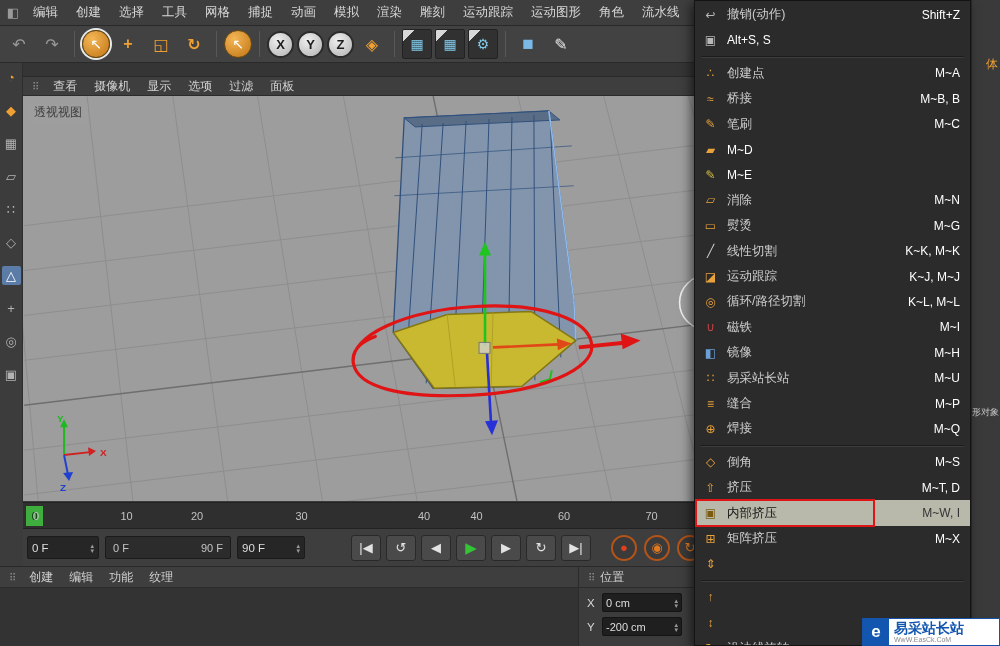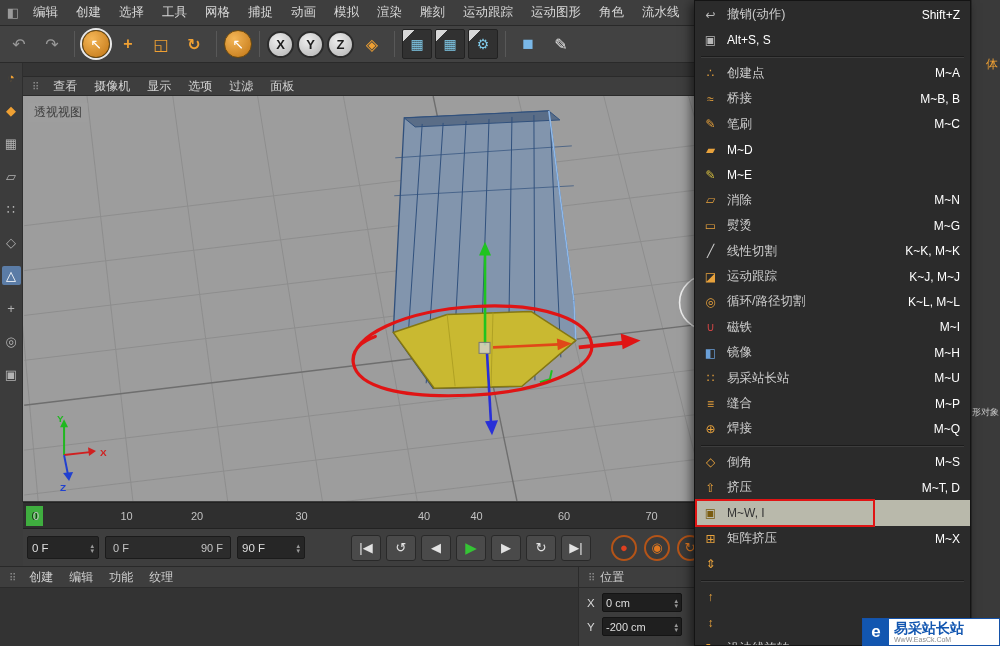--- a/index.html
+++ b/index.html
@@ -449,20 +449,21 @@
       <span class="cm-label">倒角</span>
       <span class="cm-shortcut">M~S</span>
     </div>
     <div class="cm-item">
       <span class="cm-icon" style="color: rgb(232, 162, 60);">⇧</span>
       <span class="cm-label">挤压</span>
       <span class="cm-shortcut">M~T, D</span>
     </div>
     <div class="cm-item highlight">
       <span class="cm-icon" style="color: rgb(232, 162, 60);">▣</span>
+      <span class="cm-label">内部挤压</span>
       <span class="cm-shortcut">M~W, I</span>
       <div class="red-box"></div>
     </div>
     <div class="cm-item">
       <span class="cm-icon" style="color: rgb(232, 162, 60);">⊞</span>
       <span class="cm-label">矩阵挤压</span>
       <span class="cm-shortcut">M~X</span>
     </div>
     <div class="cm-item">
       <span class="cm-icon" style="color: rgb(232, 162, 60);">⇕</span>

